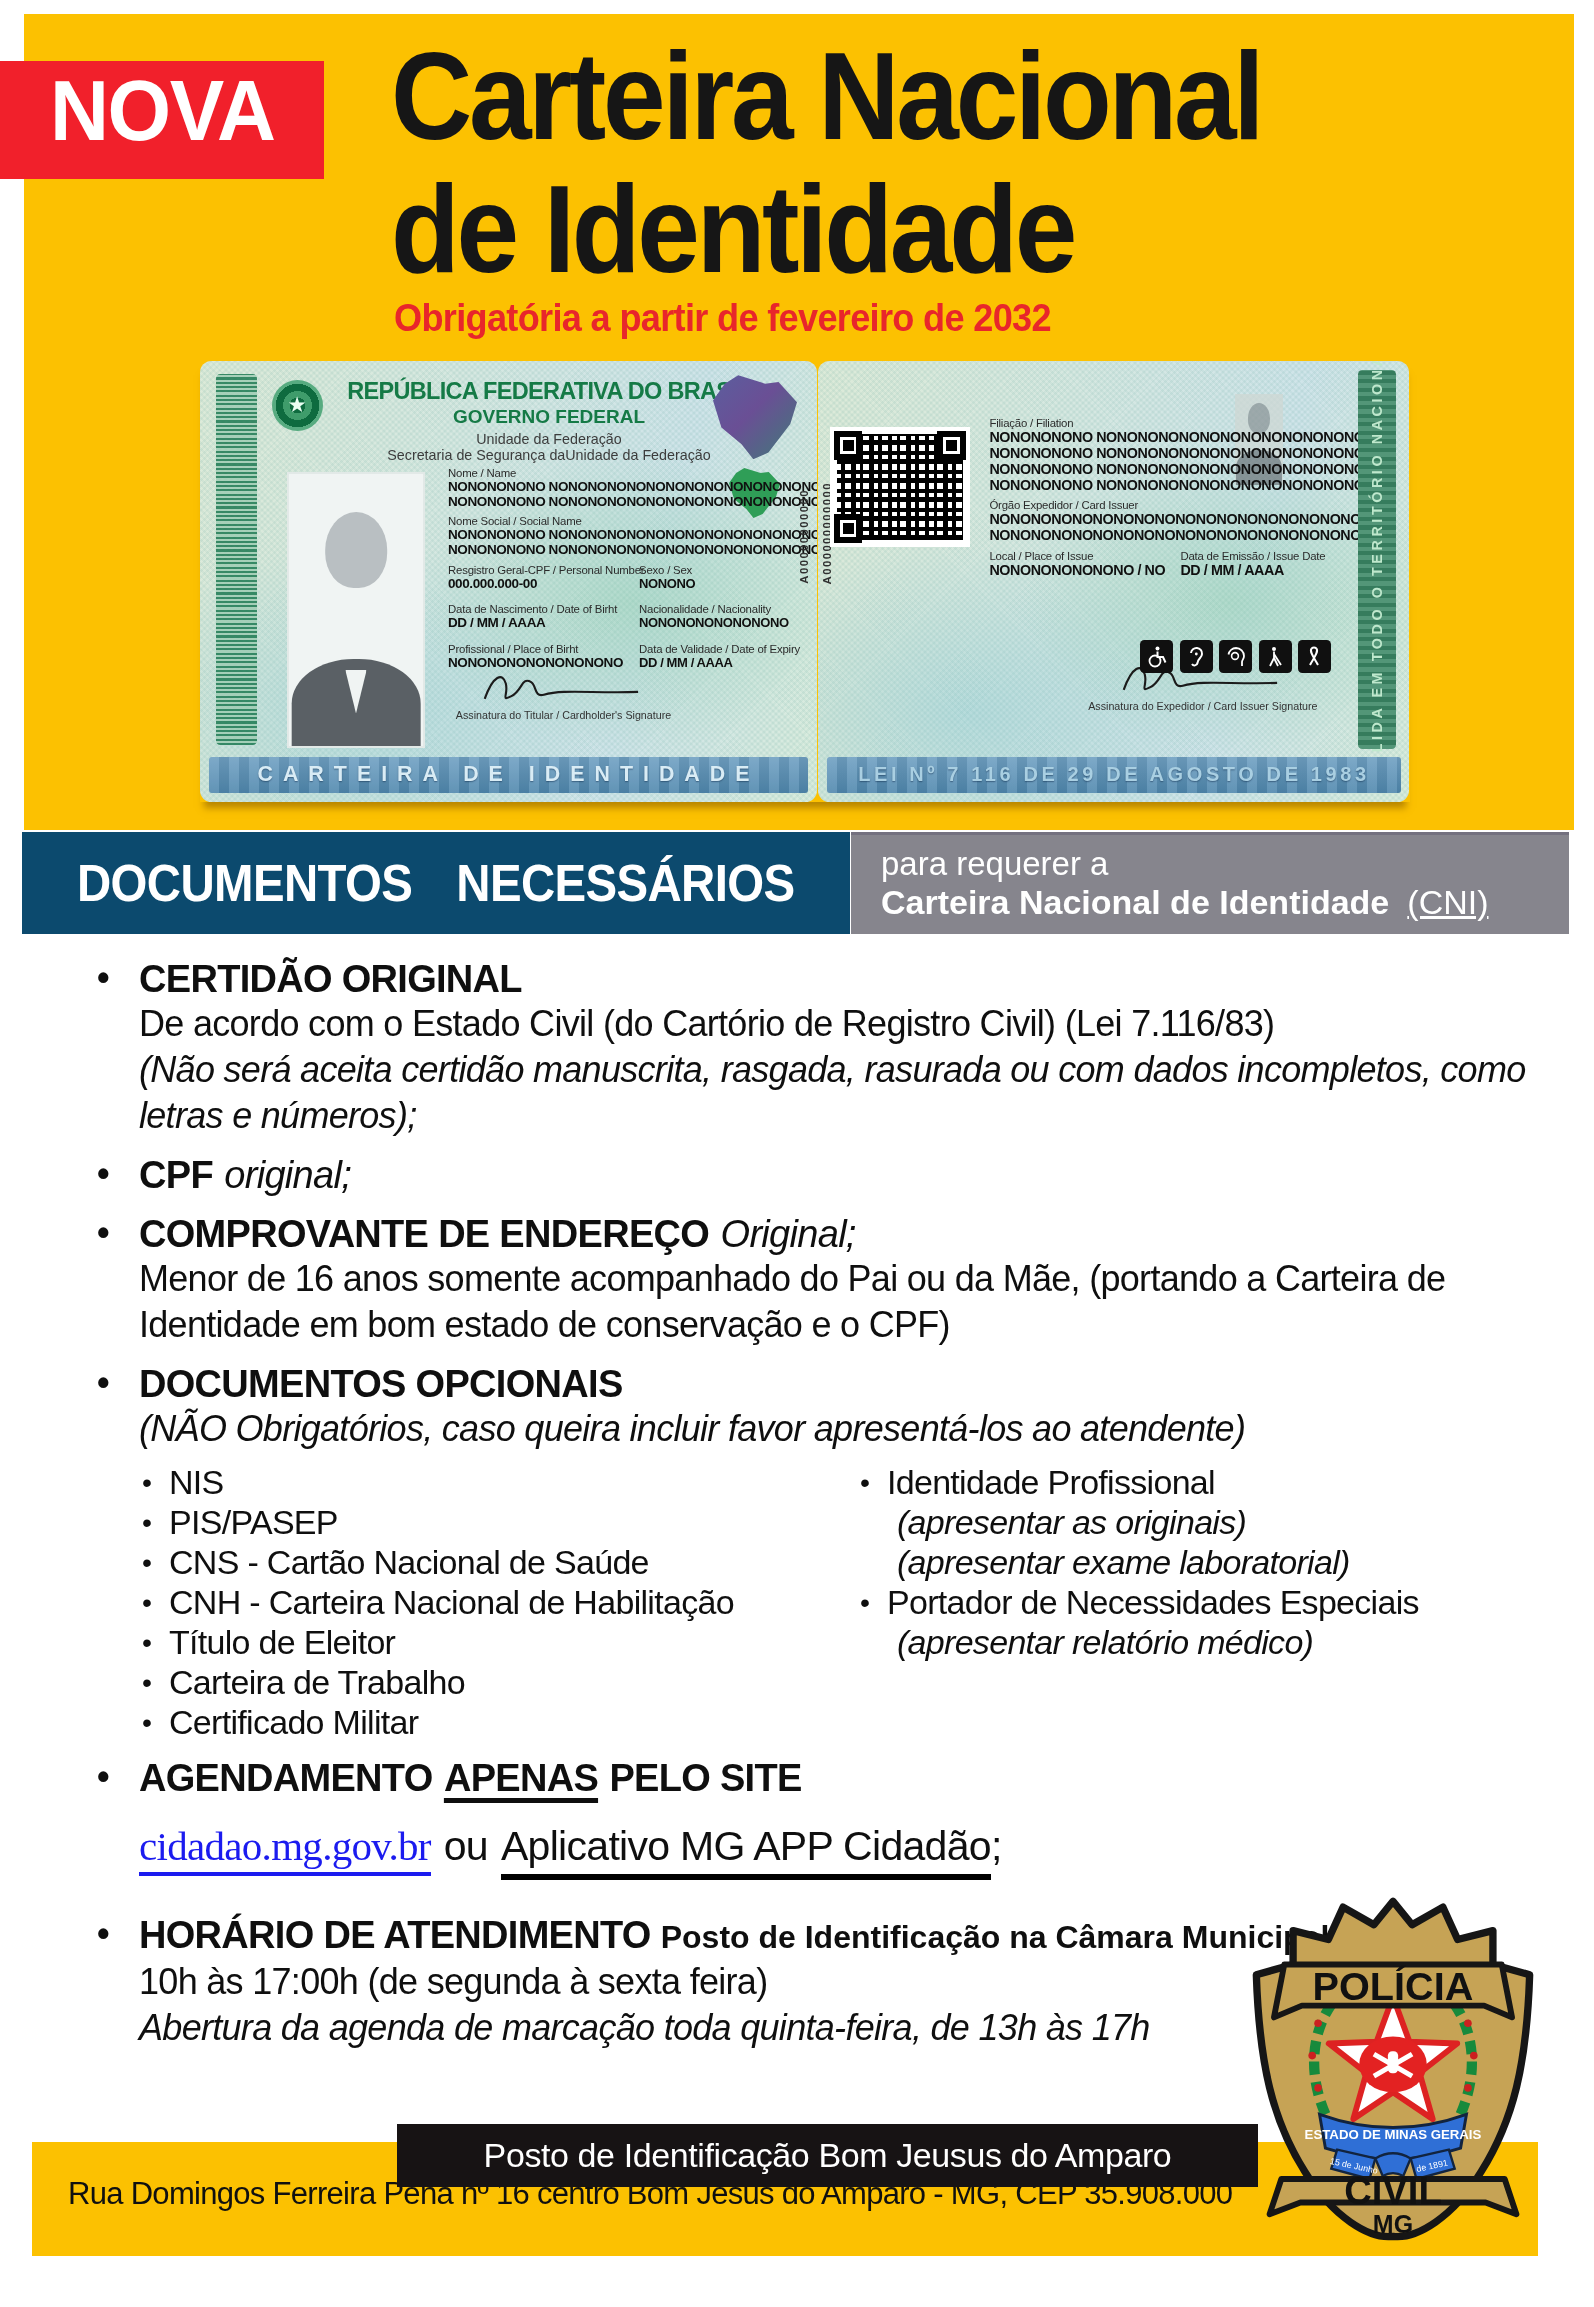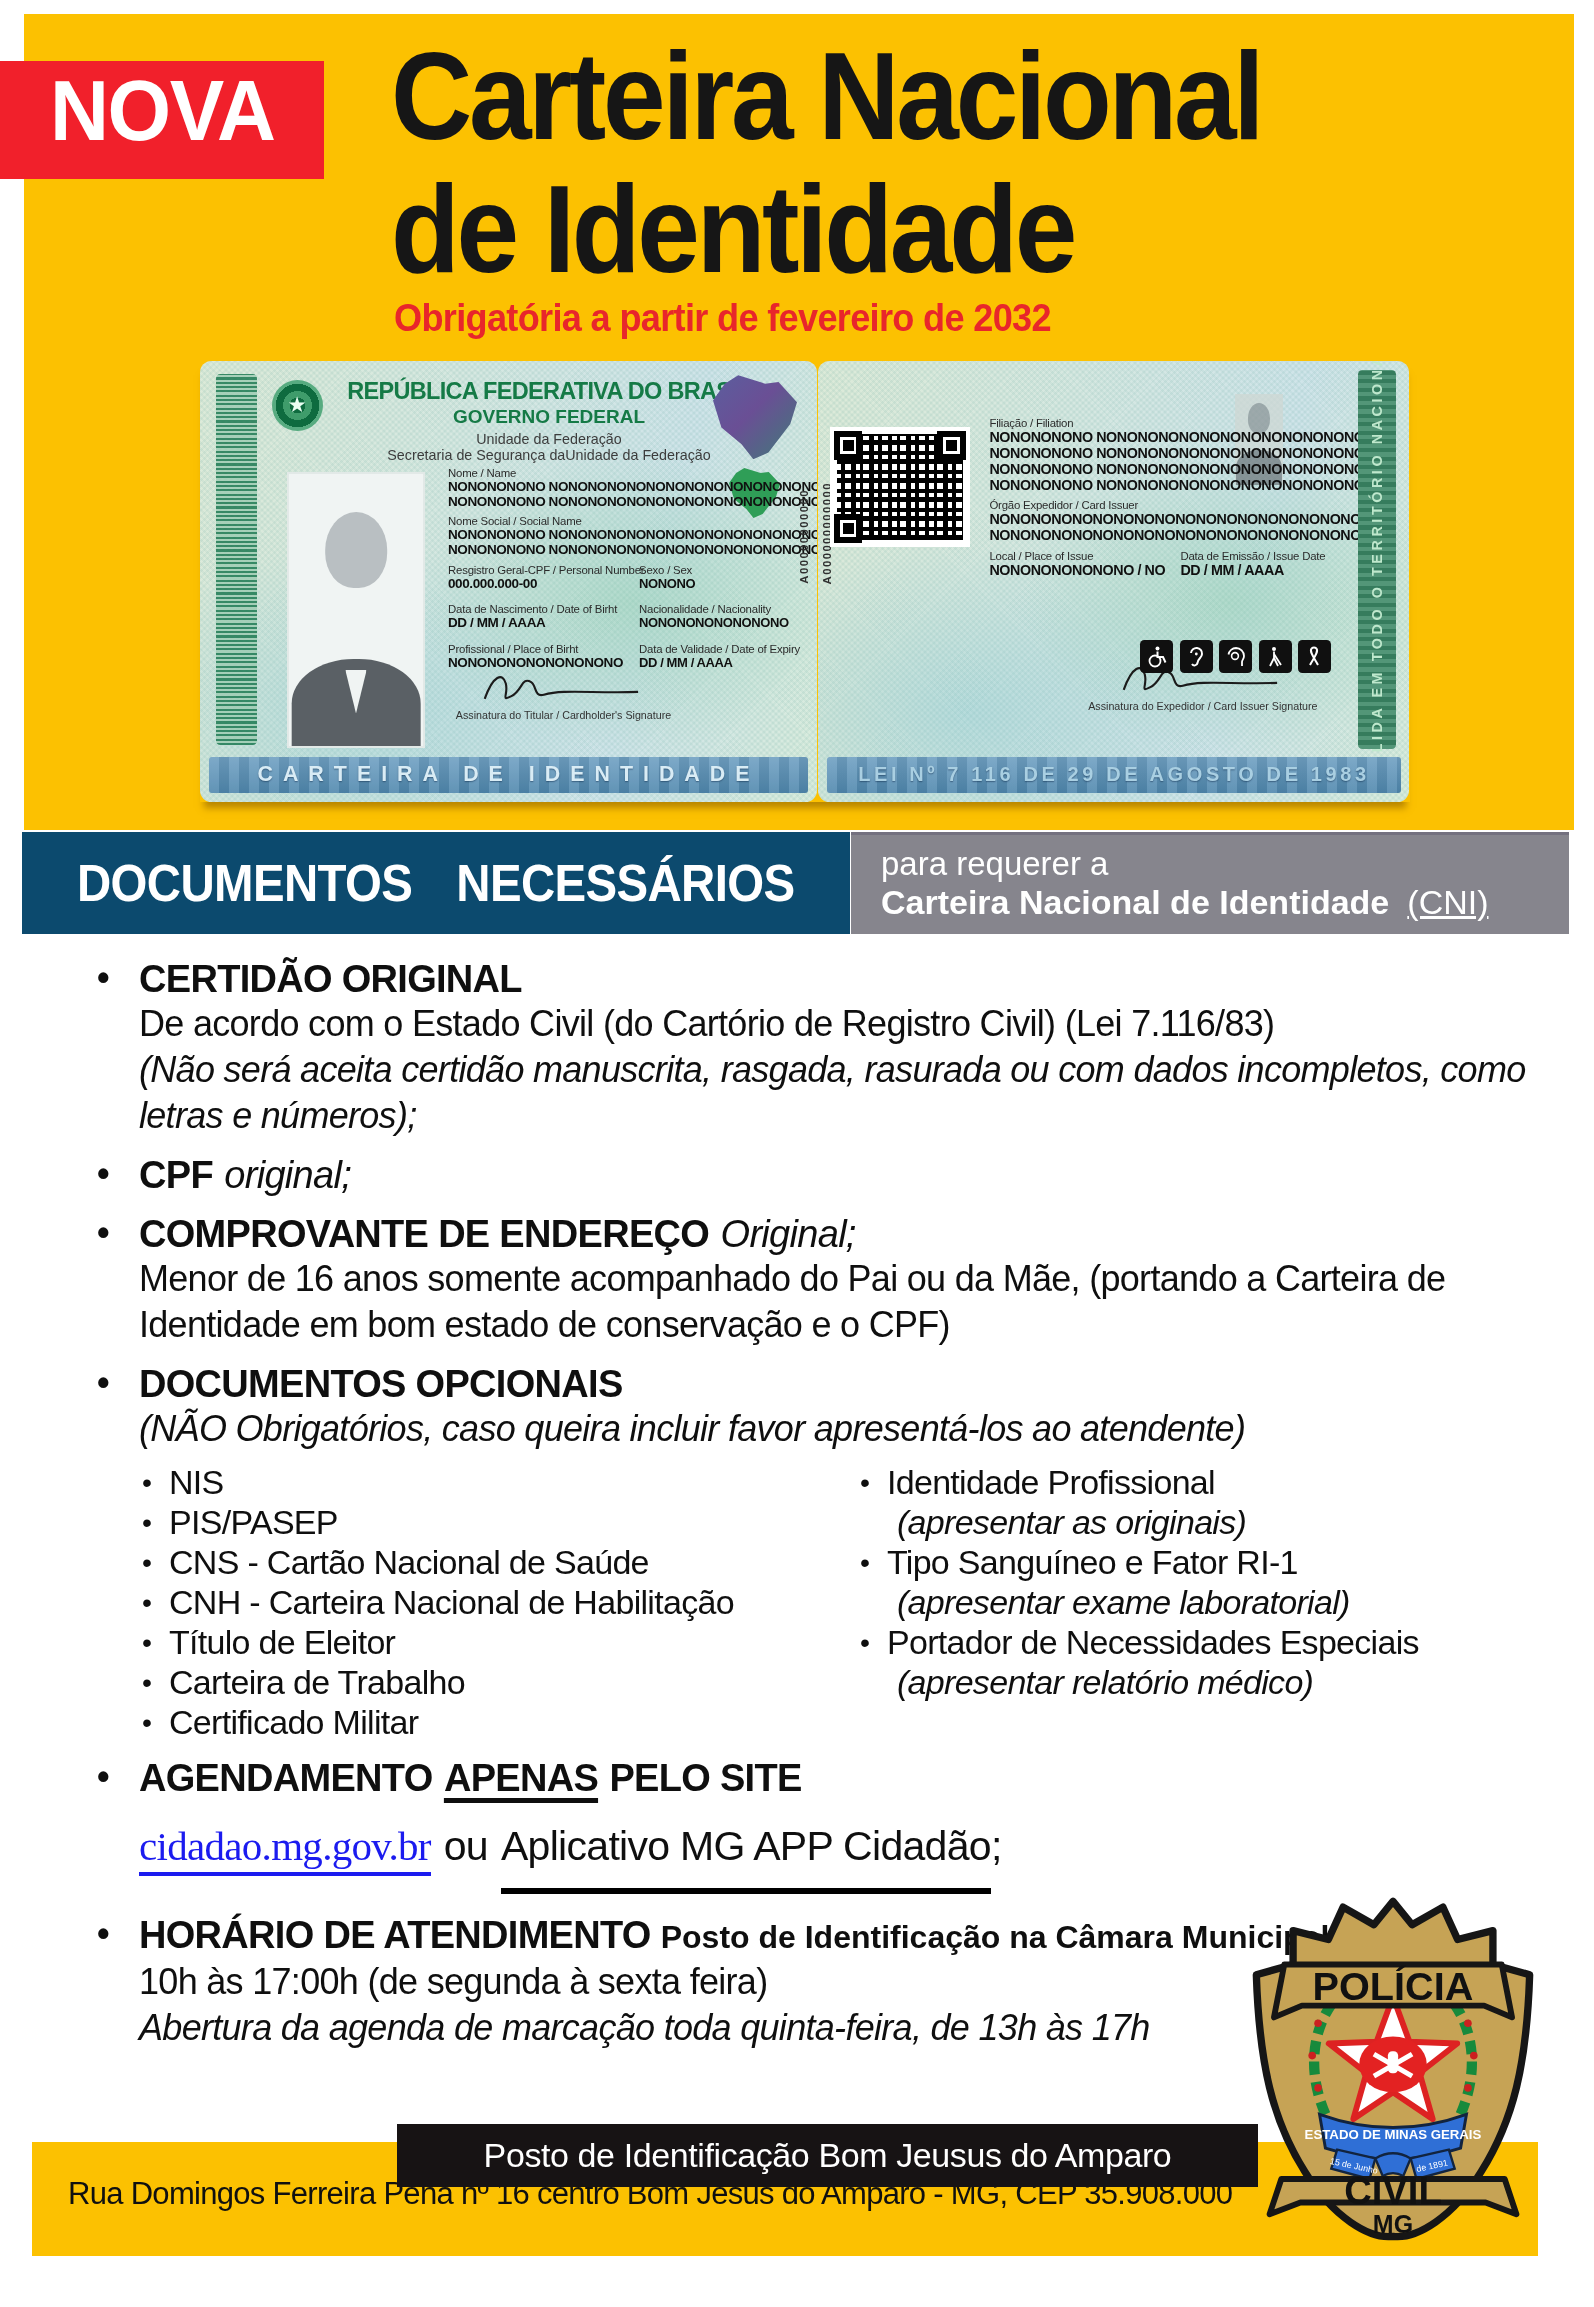--- a/index.html
+++ b/index.html
@@ -120,21 +120,21 @@
   .iital{font-style:italic;}
   .opt-cols{display:flex;margin-top:10px;}
   .opt-left{width:718px;flex:none;}
   .opt-right{flex:1;}
   .opt-item{position:relative;padding-left:30px;font-size:34px;line-height:40px;letter-spacing:-0.7px;}
   .opt-item::before{content:"•";position:absolute;left:2.9px;top:0;font-size:28.5px;}
   .opt-note{font-style:italic;font-size:34px;line-height:40px;padding-left:40px;letter-spacing:-0.7px;}
   .link-line{margin-top:15.7px;font-size:41px;line-height:60px;white-space:nowrap;}
   .weblink{font-family:"Liberation Serif",serif;color:#1b1bef;text-decoration:none;
      border-bottom:4.3px solid #1b1bef;padding-bottom:2.9px;}
-  .applink{border-bottom:6.4px solid #000;padding-bottom:19px;}
+  .applink{border-bottom:6.4px solid #000;padding-bottom:5px;}
   .midword{margin:0 13px;}
   .u-apenas{text-decoration:underline;text-decoration-thickness:5px;text-underline-offset:7.1px;margin:0 11.4px;text-align:right;} .mb-xl{margin-bottom:37px;}
 
   
   .footer-yellow{position:absolute;left:32px;top:2142px;width:1506px;height:114px;background:#fcc101;}
   .footer-address{position:absolute;left:36px;top:34px;font-size:31px;color:#101010;letter-spacing:-0.7px;white-space:nowrap;}
   .bar-posto{position:absolute;left:397px;top:2124px;width:861px;height:63px;background:#171314;
      display:flex;align-items:center;justify-content:center;z-index:3;}
   .bar-posto span{color:#fff;font-size:34px;letter-spacing:-0.4px;white-space:nowrap;}
   .police-badge{position:absolute;left:1246px;top:1891px;width:294px;height:360px;z-index:5;}
@@ -359,21 +359,20 @@
           <div class="opt-item">PIS/PASEP</div>
           <div class="opt-item">CNS - Cartão Nacional de Saúde</div>
           <div class="opt-item">CNH - Carteira Nacional de Habilitação</div>
           <div class="opt-item">Título de Eleitor</div>
           <div class="opt-item">Carteira de Trabalho</div>
           <div class="opt-item">Certificado Militar</div>
         </div>
         <div class="opt-right">
           <div class="opt-item">Identidade Profissional</div>
           <div class="opt-note">(apresentar as originais)</div>
-          <div class="opt-item">Tipo Sanguíneo e Fator RI-1</div>
           <div class="opt-note">(apresentar exame laboratorial)</div>
           <div class="opt-item">Portador de Necessidades Especiais</div>
           <div class="opt-note">(apresentar relatório médico)</div>
         </div>
       </div>
     </div>
 
 
     <div class="item mb-xl">
       <div class="ihead">

